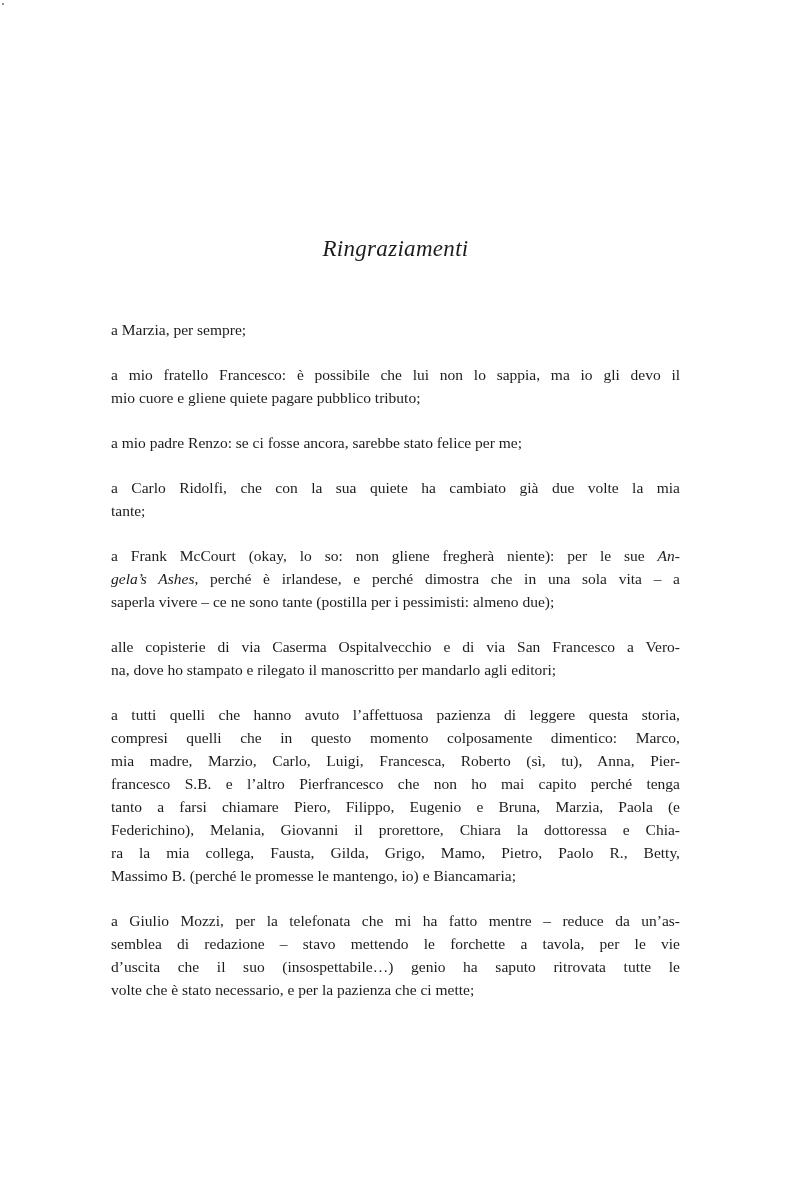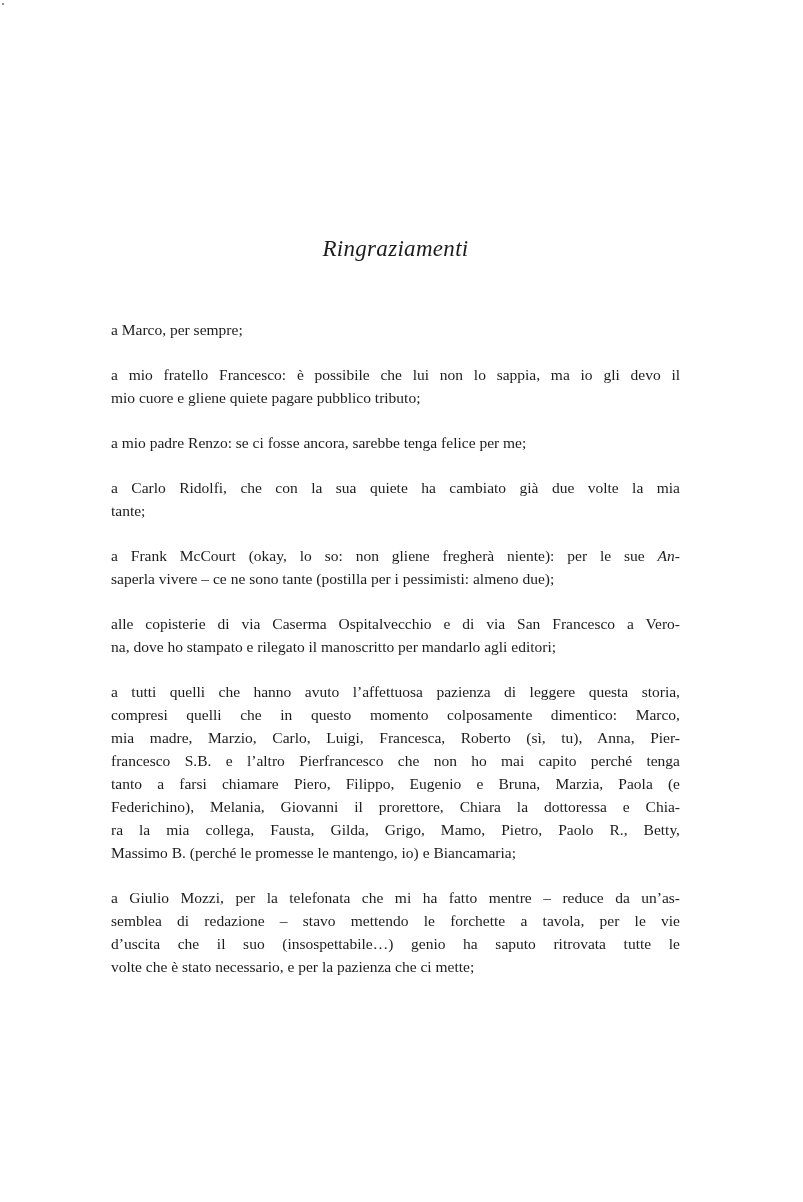--- a/index.html
+++ b/index.html
@@ -58,35 +58,36 @@
 </style>
 </head>
 <body>
 
 <div class="scan-speck"></div>
 
 <div class="text-block">
   <h1 class="chapter-title">Ringraziamenti</h1>
   <div id="paragraphs">
       <div class="paragraph">
-        <div class="line last"><span>a Marco, per sempre;</span></div>
+        <div class="line last"><span>a Marzia, per sempre;</span></div>
       </div>
       <div class="paragraph">
         <div class="line"><span>a mio fratello Francesco: è possibile che lui non lo sappia, ma io gli devo il</span></div>
         <div class="line last"><span>mio cuore e gliene quiete pagare pubblico tributo;</span></div>
       </div>
       <div class="paragraph">
-        <div class="line last"><span>a mio padre Renzo: se ci fosse ancora, sarebbe tenga felice per me;</span></div>
+        <div class="line last"><span>a mio padre Renzo: se ci fosse ancora, sarebbe stato felice per me;</span></div>
       </div>
       <div class="paragraph">
         <div class="line"><span>a Carlo Ridolfi, che con la sua quiete ha cambiato già due volte la mia</span></div>
         <div class="line last"><span>tante;</span></div>
       </div>
       <div class="paragraph">
         <div class="line"><span>a Frank McCourt (okay, lo so: non gliene fregherà niente): per le sue </span><em>An-</em></div>
+        <div class="line"><em>gela’s Ashes</em><span>, perché è irlandese, e perché dimostra che in una sola vita – a</span></div>
         <div class="line last"><span>saperla vivere – ce ne sono tante (postilla per i pessimisti: almeno due);</span></div>
       </div>
       <div class="paragraph">
         <div class="line"><span>alle copisterie di via Caserma Ospitalvecchio e di via San Francesco a Vero-</span></div>
         <div class="line last"><span>na, dove ho stampato e rilegato il manoscritto per mandarlo agli editori;</span></div>
       </div>
       <div class="paragraph">
         <div class="line"><span>a tutti quelli che hanno avuto l’affettuosa pazienza di leggere questa storia,</span></div>
         <div class="line"><span>compresi quelli che in questo momento colposamente dimentico: Marco,</span></div>
         <div class="line"><span>mia madre, Marzio, Carlo, Luigi, Francesca, Roberto (sì, tu), Anna, Pier-</span></div>

